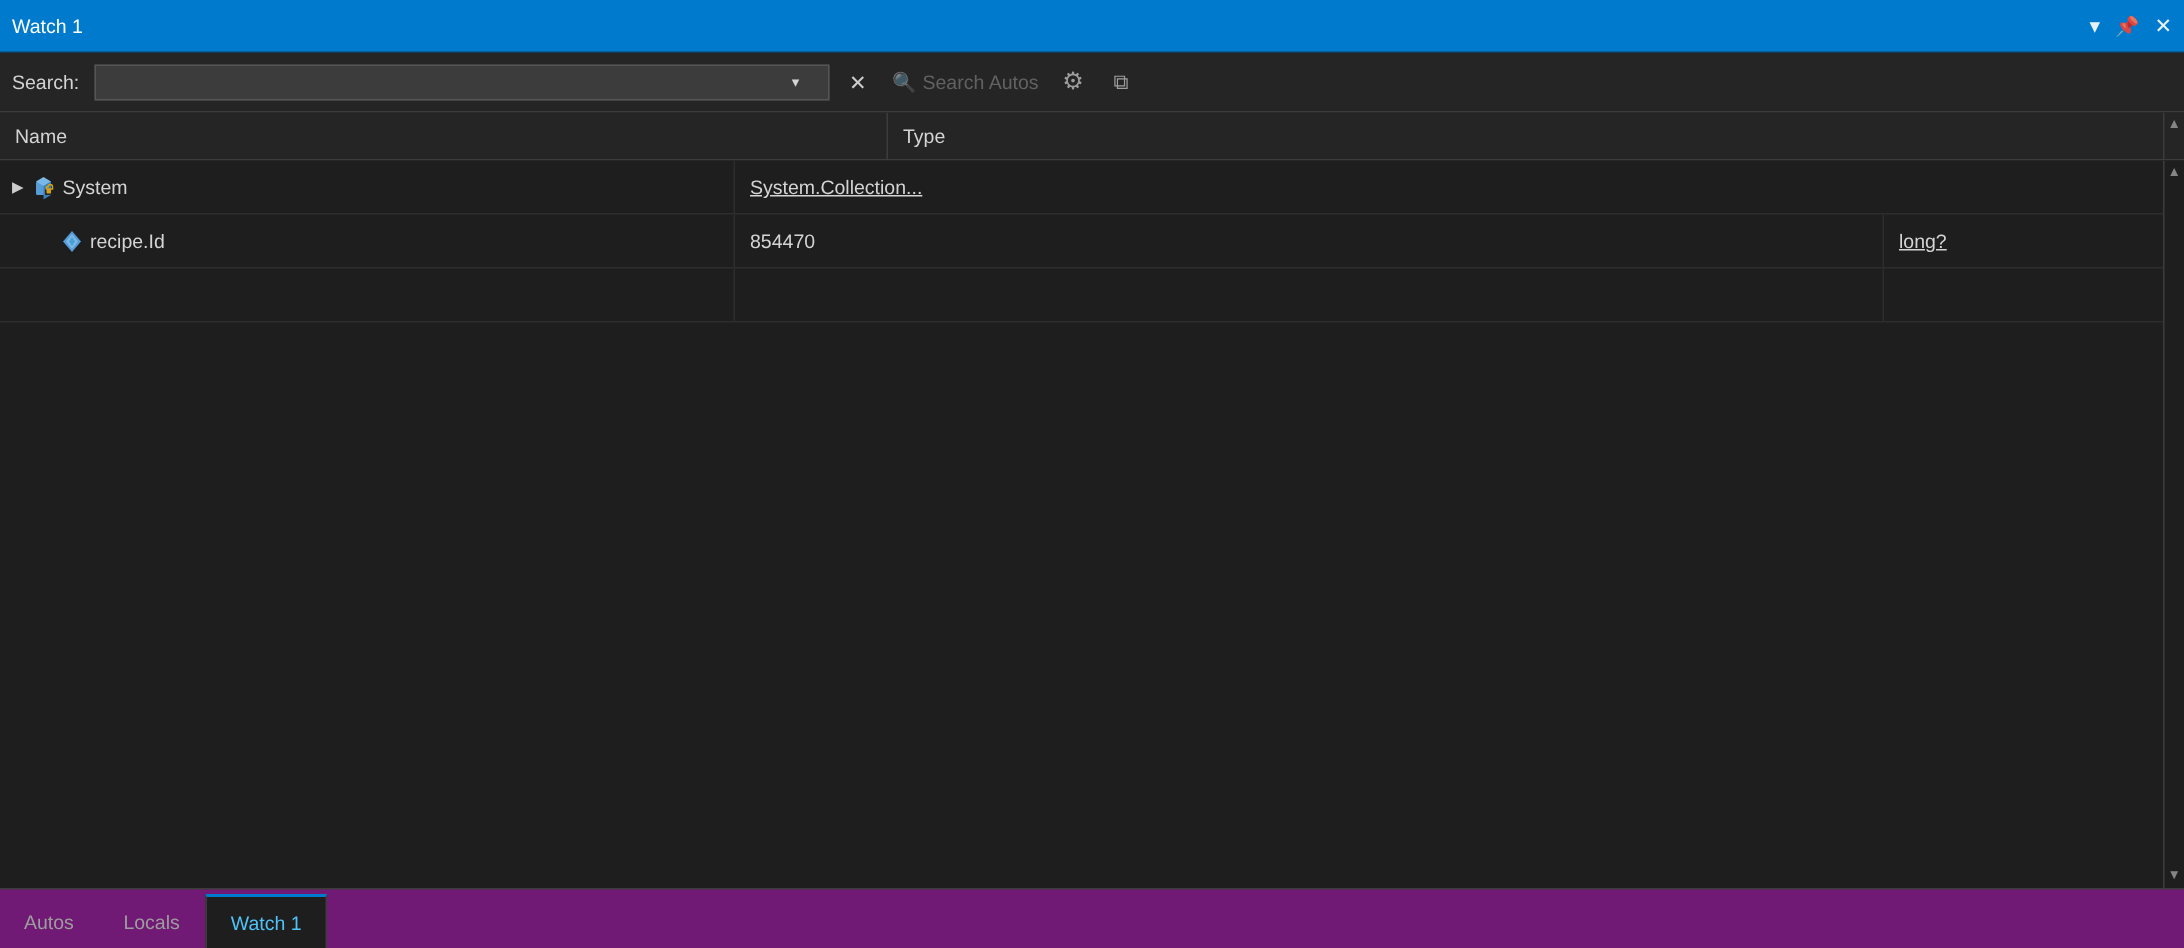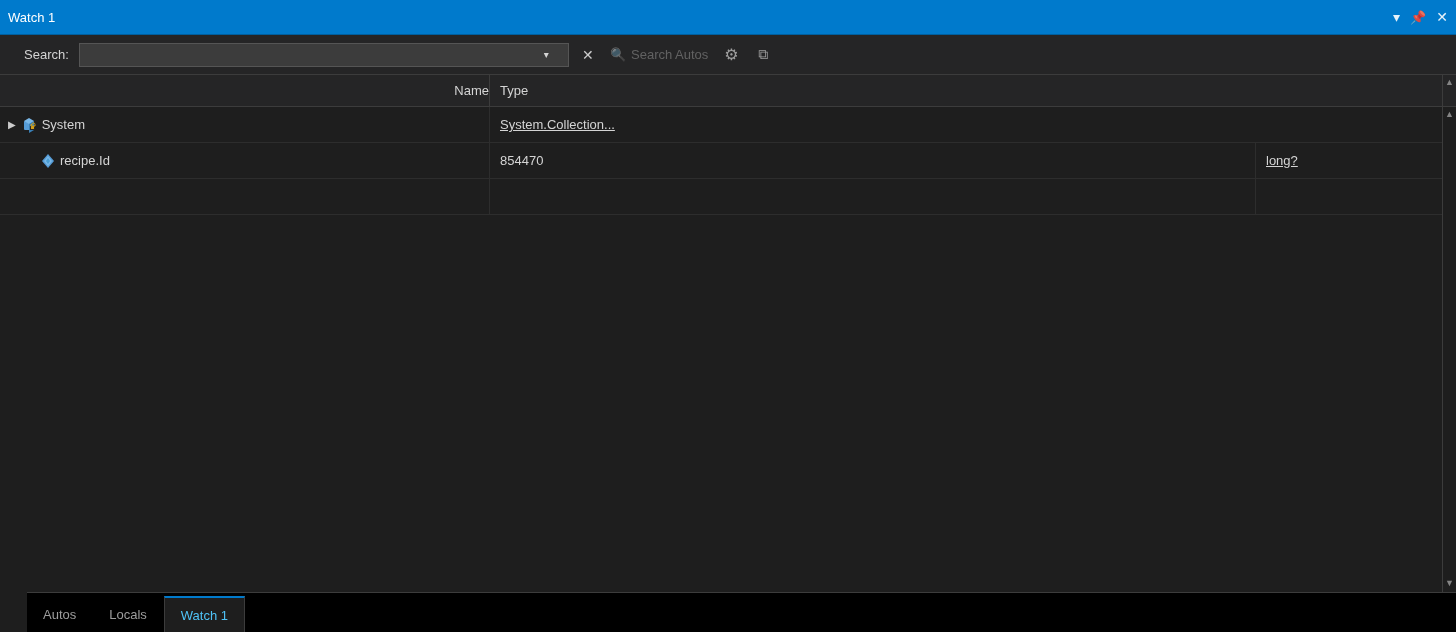--- a/index.html
+++ b/index.html
@@ -39,21 +39,21 @@
       cursor: pointer;
       opacity: 0.9;
     }
 
     
     .toolbar {
       background: #252526;
       height: 40px;
       display: flex;
       align-items: center;
-      padding: 0 24px;
+      padding: 0 8px;
       gap: 6px;
       border-bottom: 1px solid #3c3c3c;
     }
     .toolbar-label {
       color: #d4d4d4;
       font-size: 13px;
       margin-right: 4px;
     }
     .search-input-wrapper {
       display: flex;
@@ -117,29 +117,28 @@
     }
     .table-header {
       display: flex;
       background: #252526;
       border-bottom: 1px solid #3c3c3c;
       height: 32px;
       align-items: center;
       position: relative;
     }
     .col-name {
-      width: 490px;
+      width: 592px;
       padding-left: 10px;
       color: #d4d4d4;
       font-size: 13px;
       border-right: 1px solid #3c3c3c;
       height: 100%;
       display: flex;
       align-items: center;
-      justify-content: flex-end;
     }
     .col-value {
       flex: 1;
       padding-left: 10px;
       color: #d4d4d4;
       font-size: 13px;
       border-right: 1px solid #3c3c3c;
       height: 100%;
       display: flex;
       align-items: center;
@@ -259,26 +258,25 @@
       color: #858585;
       font-size: 9px;
       cursor: pointer;
       padding: 2px;
       user-select: none;
     }
 
     
     .tab-bar {
       height: 40px;
-      background: #000000;
+      background: #701a75;
       display: flex;
       align-items: flex-end;
       border-top: 1px solid #3c3c3c;
       padding: 0 0;
-      margin-left: 27px;
     }
     .tab {
       height: 36px;
       padding: 0 16px;
       display: flex;
       align-items: center;
       font-size: 13px;
       color: #9d9d9d;
       cursor: pointer;
       border-right: 1px solid transparent;

